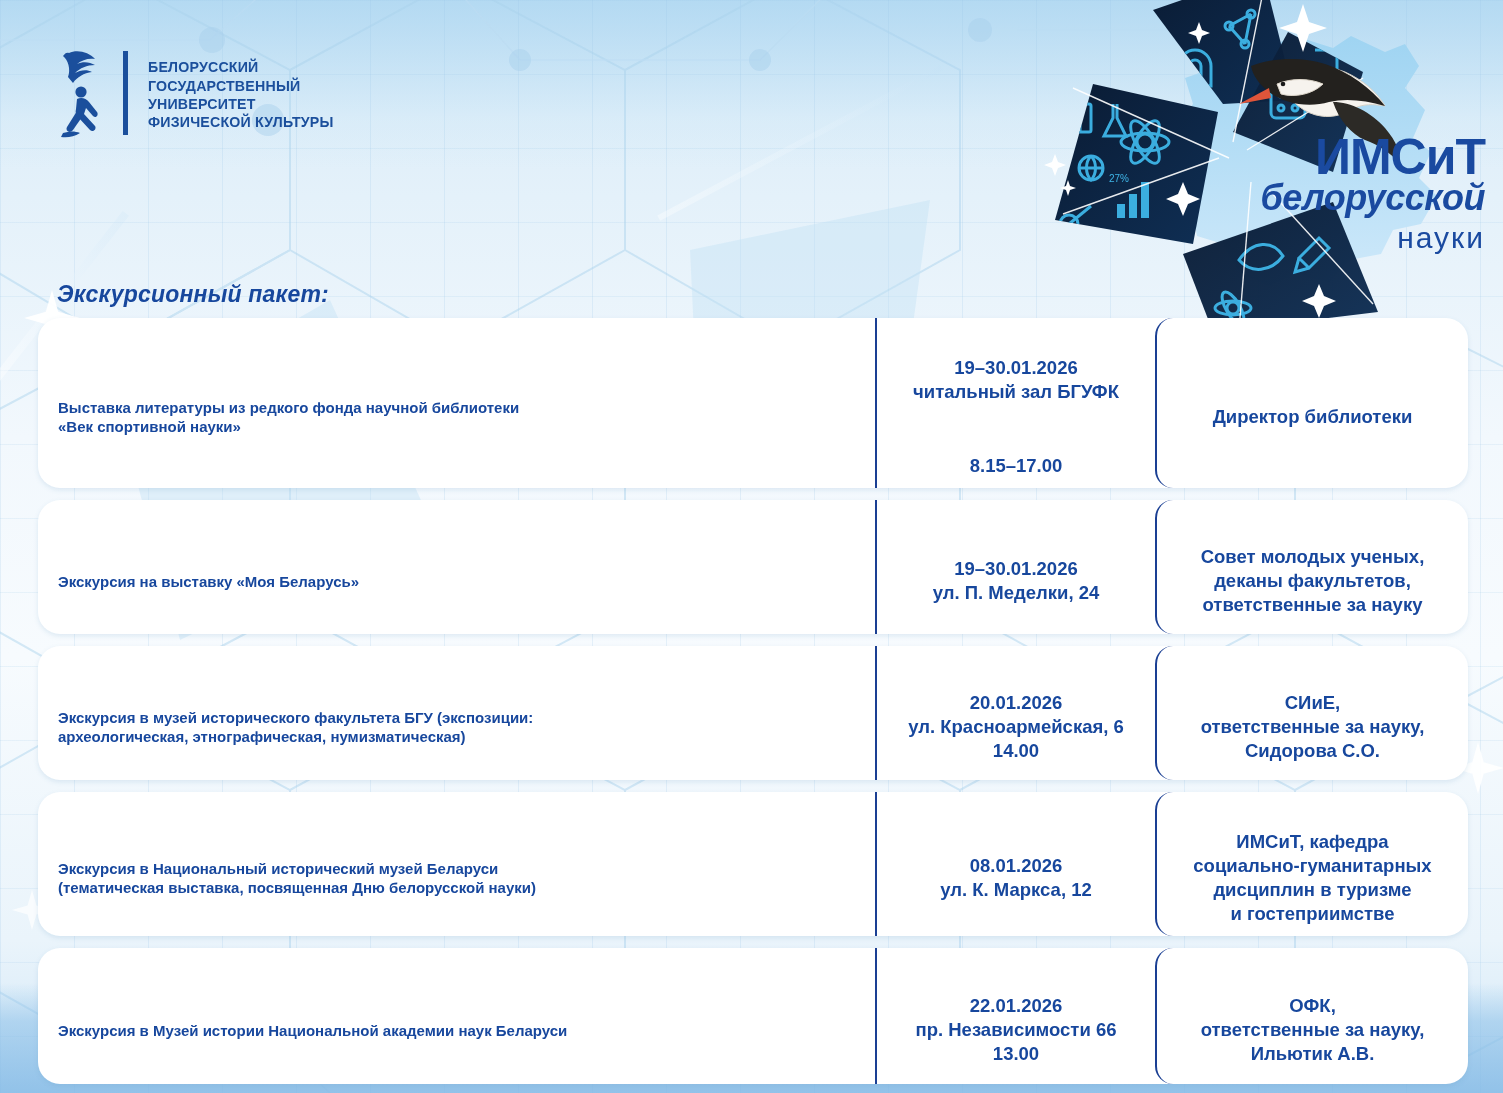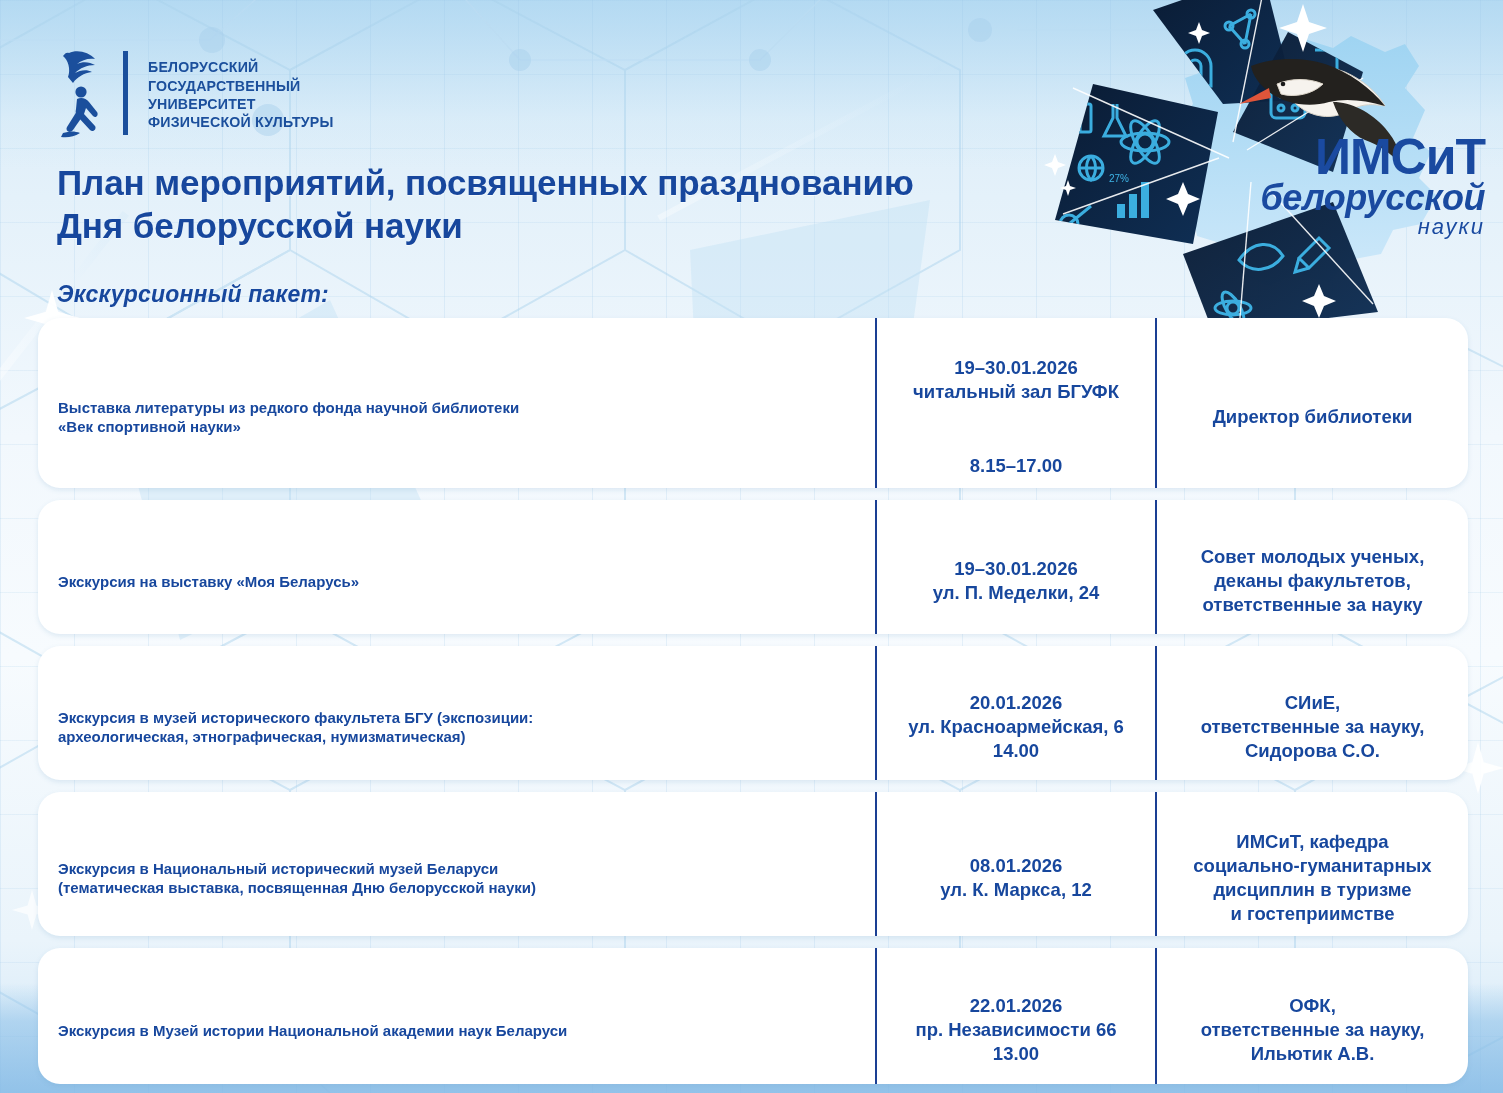--- a/index.html
+++ b/index.html
@@ -83,21 +83,21 @@
   .emblem svg{display:block;width:100%;height:100%;}
   .emb-text{position:absolute;right:18px;top:142px;text-align:right;width:250px;}
   .emb-den{
     font-size:50px;font-weight:bold;color:#1a4aa0;line-height:.95;letter-spacing:-1px;
   }
   .emb-bel{
     font-size:36px;font-style:italic;font-weight:bold;color:#1a4aa0;line-height:1.0;
     margin-top:-2px;letter-spacing:-.5px;
   }
   .emb-nauki{
-    font-size:22px;color:#1a4aa0;line-height:1.0;letter-spacing:2px;margin-top:0;font-style:italic;
+    font-size:30px;color:#1a4aa0;line-height:1.0;letter-spacing:2px;margin-top:7px;
   }
 
   
   .rows{position:absolute;left:38px;top:318px;width:1430px;}
   .row{
     position:relative;
     background:#fff;
     border-radius:22px;
     margin-bottom:12px;
     display:flex;
@@ -115,21 +115,21 @@
     width:280px;flex:none;
     display:flex;flex-direction:column;justify-content:center;align-items:center;
     text-align:center;
     border-left:2px solid #1a3f93;
     padding:10px 6px;box-sizing:border-box;
   }
   .c-who{
     flex:1;
     display:flex;align-items:center;justify-content:center;text-align:center;
     border-left:2px solid #1a3f93;
-    padding:10px 26px;box-sizing:border-box;
+    padding:10px 26px;box-sizing:border-box;border-radius:18px;
   }
   .c-event .txt{
     font-size:15px;font-weight:bold;color:#17479d;line-height:1.28;
   }
   .c-when .txt,.c-who .txt{
     font-size:18.5px;font-weight:bold;color:#17479d;line-height:1.30;
   }
   .when-gap{height:22px;}
   .h-tall{min-height:148px;}
   .h-mid{min-height:134px;}
@@ -207,24 +207,20 @@
     </svg>
     <div class="uni-bar"></div>
     <div class="uni-lines">
       <div>БЕЛОРУССКИЙ</div>
       <div>ГОСУДАРСТВЕННЫЙ</div>
       <div>УНИВЕРСИТЕТ</div>
       <div>ФИЗИЧЕСКОЙ КУЛЬТУРЫ</div>
     </div>
   </div>
 
-  <div class="title">
-    <div>План мероприятий, посвященных празднованию</div>
-    <div>Дня белорусской науки</div>
-  </div>
   <div class="subtitle">Экскурсионный пакет:</div>
 
   <div class="emblem">
     <svg viewBox="0 0 470 330">
       <defs>
         <linearGradient id="mapg" x1="0" y1="0" x2="0" y2="1">
           <stop offset="0%" stop-color="#9fd4f2"></stop>
             <stop offset="100%" stop-color="#cfe9fa"></stop>
         </linearGradient>
         <linearGradient id="fang" x1="0" y1="0" x2="1" y2="1">

